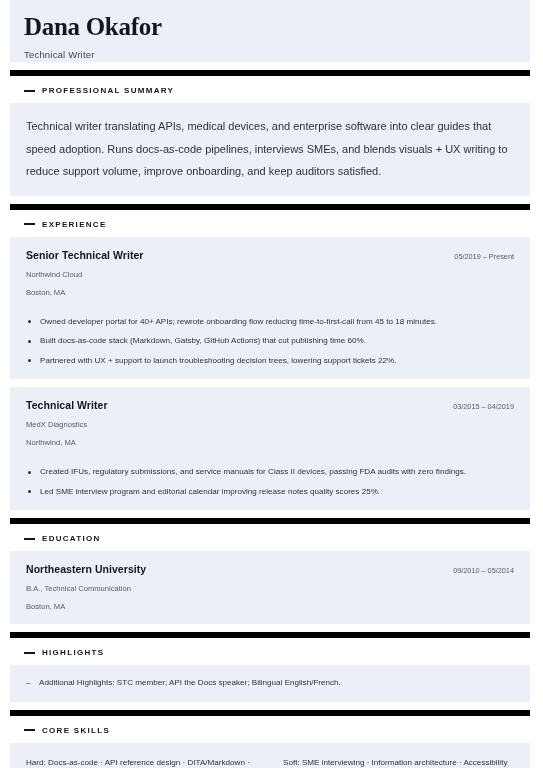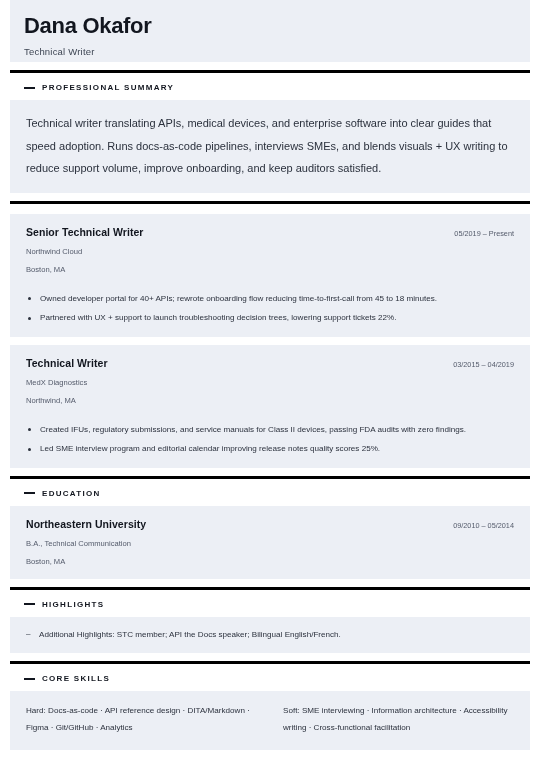--- a/index.html
+++ b/index.html
@@ -31,38 +31,39 @@
     align-items: flex-start;
     flex-wrap: wrap;
     overflow: hidden;
     height: 62px;
     box-sizing: border-box;
   }
   .header-left {
     flex: 0 0 auto;
   }
   .full-name {
-    font-size: 22px;
+    font-size: 25px;
     font-weight: bold;
     letter-spacing: -0.3px;
     line-height: 1.05;
     color: #12161f;
     white-space: nowrap;
+    font-family: Liberation Serif, serif;
   }
   .job-title {
     font-size: 9.5px;
     color: #3e4654;
     margin-top: 9px;
     letter-spacing: 0.2px;
     white-space: nowrap;
   }
 
   
   .section {
-    border-top: 3px solid #000000;
+    border-top: 6px solid #000000;
     padding-top: 10px;
     margin-top: 8px;
   }
   .section:first-of-type { border-top: 1px solid #e4e7ee; }
   .section-head {
     display: flex;
     align-items: center;
     gap: 7px;
     padding: 0 0 8px 14px;
   }
@@ -199,30 +200,35 @@
     <div class="section-head">
       <span class="sec-dash"></span>
       <span class="section-title">PROFESSIONAL SUMMARY</span>
     </div>
     <div class="panel">
       <div class="summary-text">Technical writer translating APIs, medical devices, and enterprise software into clear guides that speed adoption. Runs docs-as-code pipelines, interviews SMEs, and blends visuals + UX writing to reduce support volume, improve onboarding, and keep auditors satisfied.</div>
     </div>
   </div>
 
   <div class="section">
+    <div class="section-head">
+      <span class="sec-dash"></span>
+      <span class="section-title">EXPERIENCE</span>
+    </div>
 
     <div class="panel">
       <div class="entry-top">
         <span class="entry-role">Senior Technical Writer</span>
         <span class="entry-dates">05/2019 – Present</span>
       </div>
       <div class="entry-org">Northwind Cloud</div>
       <div class="entry-loc">Boston, MA</div>
       <ul class="bullets">
         <li>Owned developer portal for 40+ APIs; rewrote onboarding flow reducing time-to-first-call from 45 to 18 minutes.</li>
+        <li>Built docs-as-code stack (Markdown, Gatsby, GitHub Actions) that cut publishing time 60%.</li>
         <li>Partnered with UX + support to launch troubleshooting decision trees, lowering support tickets 22%.</li>
       </ul>
     </div>
 
     <div class="panel">
       <div class="entry-top">
         <span class="entry-role">Technical Writer</span>
         <span class="entry-dates">03/2015 – 04/2019</span>
       </div>
       <div class="entry-org">MedX Diagnostics</div>

